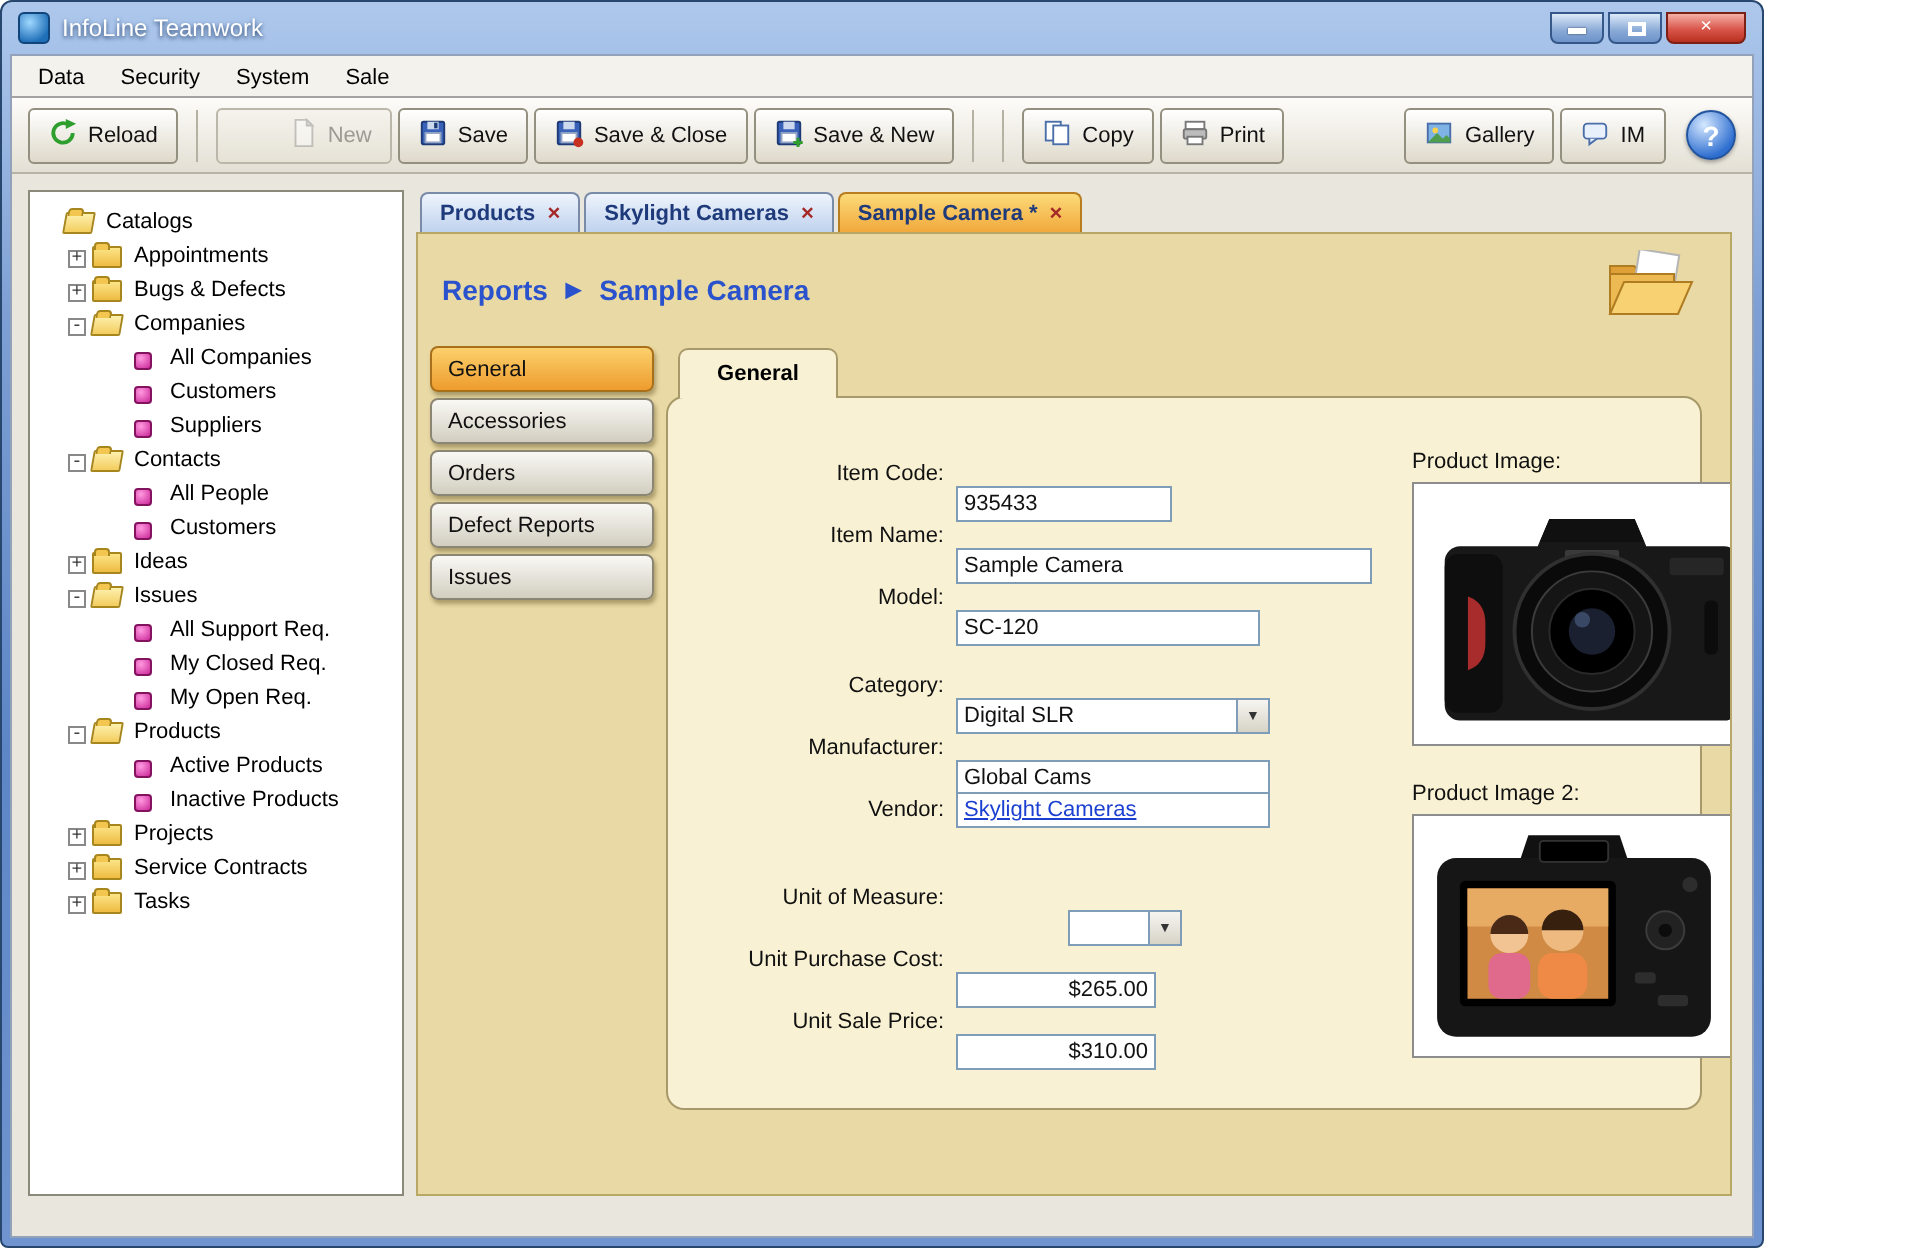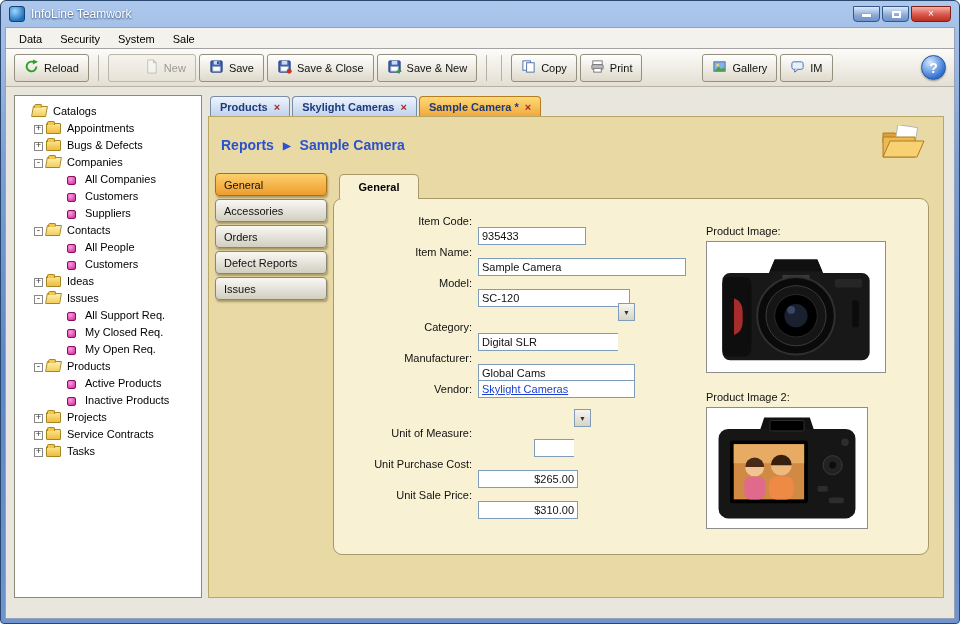--- a/index.html
+++ b/index.html
@@ -1,20 +1,20 @@
 <!DOCTYPE html>
 <html><head>
 <meta charset="utf-8">
 <style>
   * { box-sizing: border-box; }
   html,body { margin:0; padding:0; background:#fff; }
   body { font-family:"Liberation Sans", sans-serif; }
 
   .frame {
-    position:relative; width:960px; height:624px;
+    position:relative; width:882px; height:624px;
     background:linear-gradient(180deg,#aec8ec 0%,#7d9fd4 25%,#5d86c6 60%,#6f94cf 100%);
     border:1px solid #27476f; border-radius:6px 6px 4px 4px;
     padding:0 4px 6px 4px; overflow:hidden;
   }
 
   
   .titlebar { height:26px; display:flex; align-items:center; gap:6px; padding:0 4px; }
   .appicon { width:16px; height:16px; border-radius:3px;
     background:radial-gradient(circle at 35% 30%, #9fd8ff, #1f6fb8 75%);
     border:1px solid #11447a; flex:none; }
@@ -94,28 +94,28 @@
     display:flex; align-items:center; font-size:11px; color:#111;
     background:linear-gradient(#f9f8f4,#d2cec0); box-shadow:1px 2px 2px rgba(95,80,35,.45); cursor:pointer; }
   .navbtn.active { background:linear-gradient(#fcd06c,#ee9c2d); border-color:#a8701a; }
 
   .paneltab { position:absolute; left:130px; top:57px; width:80px; height:25px; z-index:3;
     background:#f8f1d3; border:1px solid #a79969; border-bottom:none; border-radius:5px 5px 0 0;
     display:flex; align-items:center; justify-content:center; font-size:11px; font-weight:bold; cursor:pointer; }
   .panel { position:absolute; left:124px; top:81px; right:14px; bottom:42px; z-index:2;
     background:#f8f1d3; border:1px solid #a79969; border-radius:9px; }
 
-  .form { position:absolute; left:16px; top:12px; }
+  .form { position:absolute; left:16px; top:28px; }
   .frow { display:flex; align-items:center; height:20px; margin-bottom:11px; }
   .flabel { width:122px; text-align:right; margin-right:6px; font-size:11px; color:#111; }
   .tinput { height:18px; border:1px solid #7f9db9; background:#fff; font-size:11px;
     padding:0 3px; font-family:inherit; color:#111;margin-top:30px; }
   .w110 { width:108px; } .w210 { width:208px; } .w155 { width:152px; }
   .money { width:100px; text-align:right; }
-  .combo { display:flex; }
+  .combo { display:flex;align-items:flex-end; }
   .combo-text { width:140px; border-right:none; }
   .combo-text-sm { width:40px; border-right:none; }
   .combo-btn { width:17px; height:18px; border:1px solid #7f9db9;
     background:linear-gradient(#f6f5f1,#d7d3c6); font-size:7px; color:#333;
     display:flex; align-items:center; justify-content:center; cursor:pointer; }
   .uom { margin-left:56px; }
   .vendorbox { width:157px; height:18px; border:1px solid #7f9db9; background:#fff;
     display:flex; align-items:center; padding:0 3px; }
   .vendorbox a { font-size:11px; color:#1b3fd0; text-decoration:underline; cursor:pointer; }
   .gap { height:13px; }

